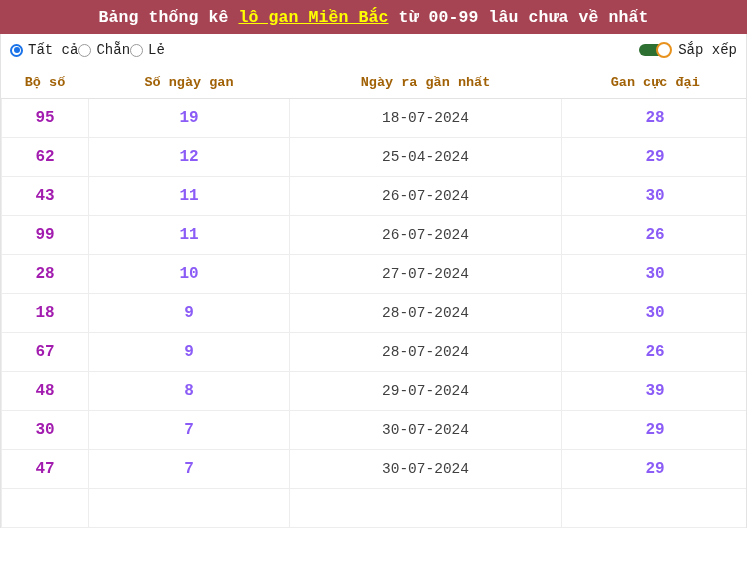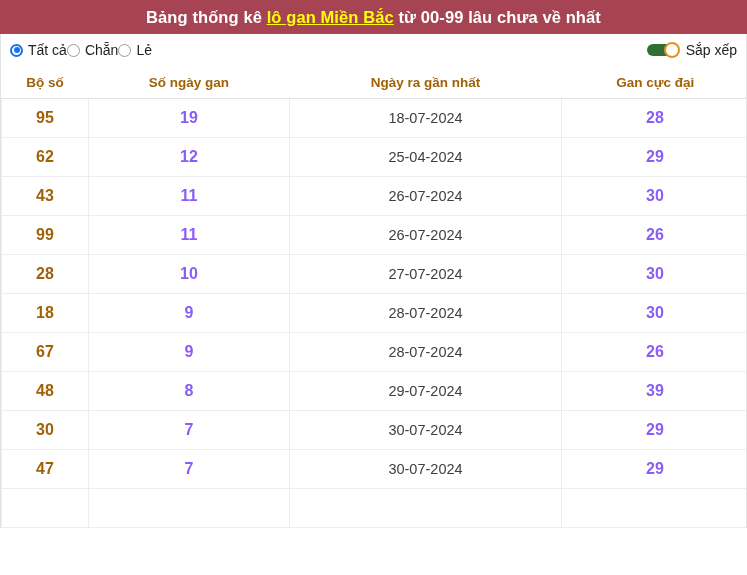--- a/index.html
+++ b/index.html
@@ -12,20 +12,21 @@
     height: 575px;
     overflow: hidden;
     font-family: "Liberation Sans", sans-serif;
   }
 
   .page {
     width: 747px;
     height: 575px;
     position: relative;
     box-sizing: border-box;
+    font-family: Liberation Mono, monospace;
   }
 
   
   .title-bar {
     height: 34px;
     background: #a64453;
     display: flex;
     align-items: center;
     justify-content: center;
     box-sizing: border-box;
@@ -174,21 +175,21 @@
   .tbl td:first-child {
     border-left: 1px solid #ededed;
   }
   .tbl td:last-child {
     border-right: 1px solid #ededed;
   }
 
   .cell-num {
     font-size: 16px;
     font-weight: bold;
-    color: #a16207;
+    color: #a21caf;
   }
   .cell-red {
     font-size: 16px;
     font-weight: bold;
     color: #8b5cf6;
   }
   .cell-date {
     font-size: 14.5px;
     color: #404040;
   }

